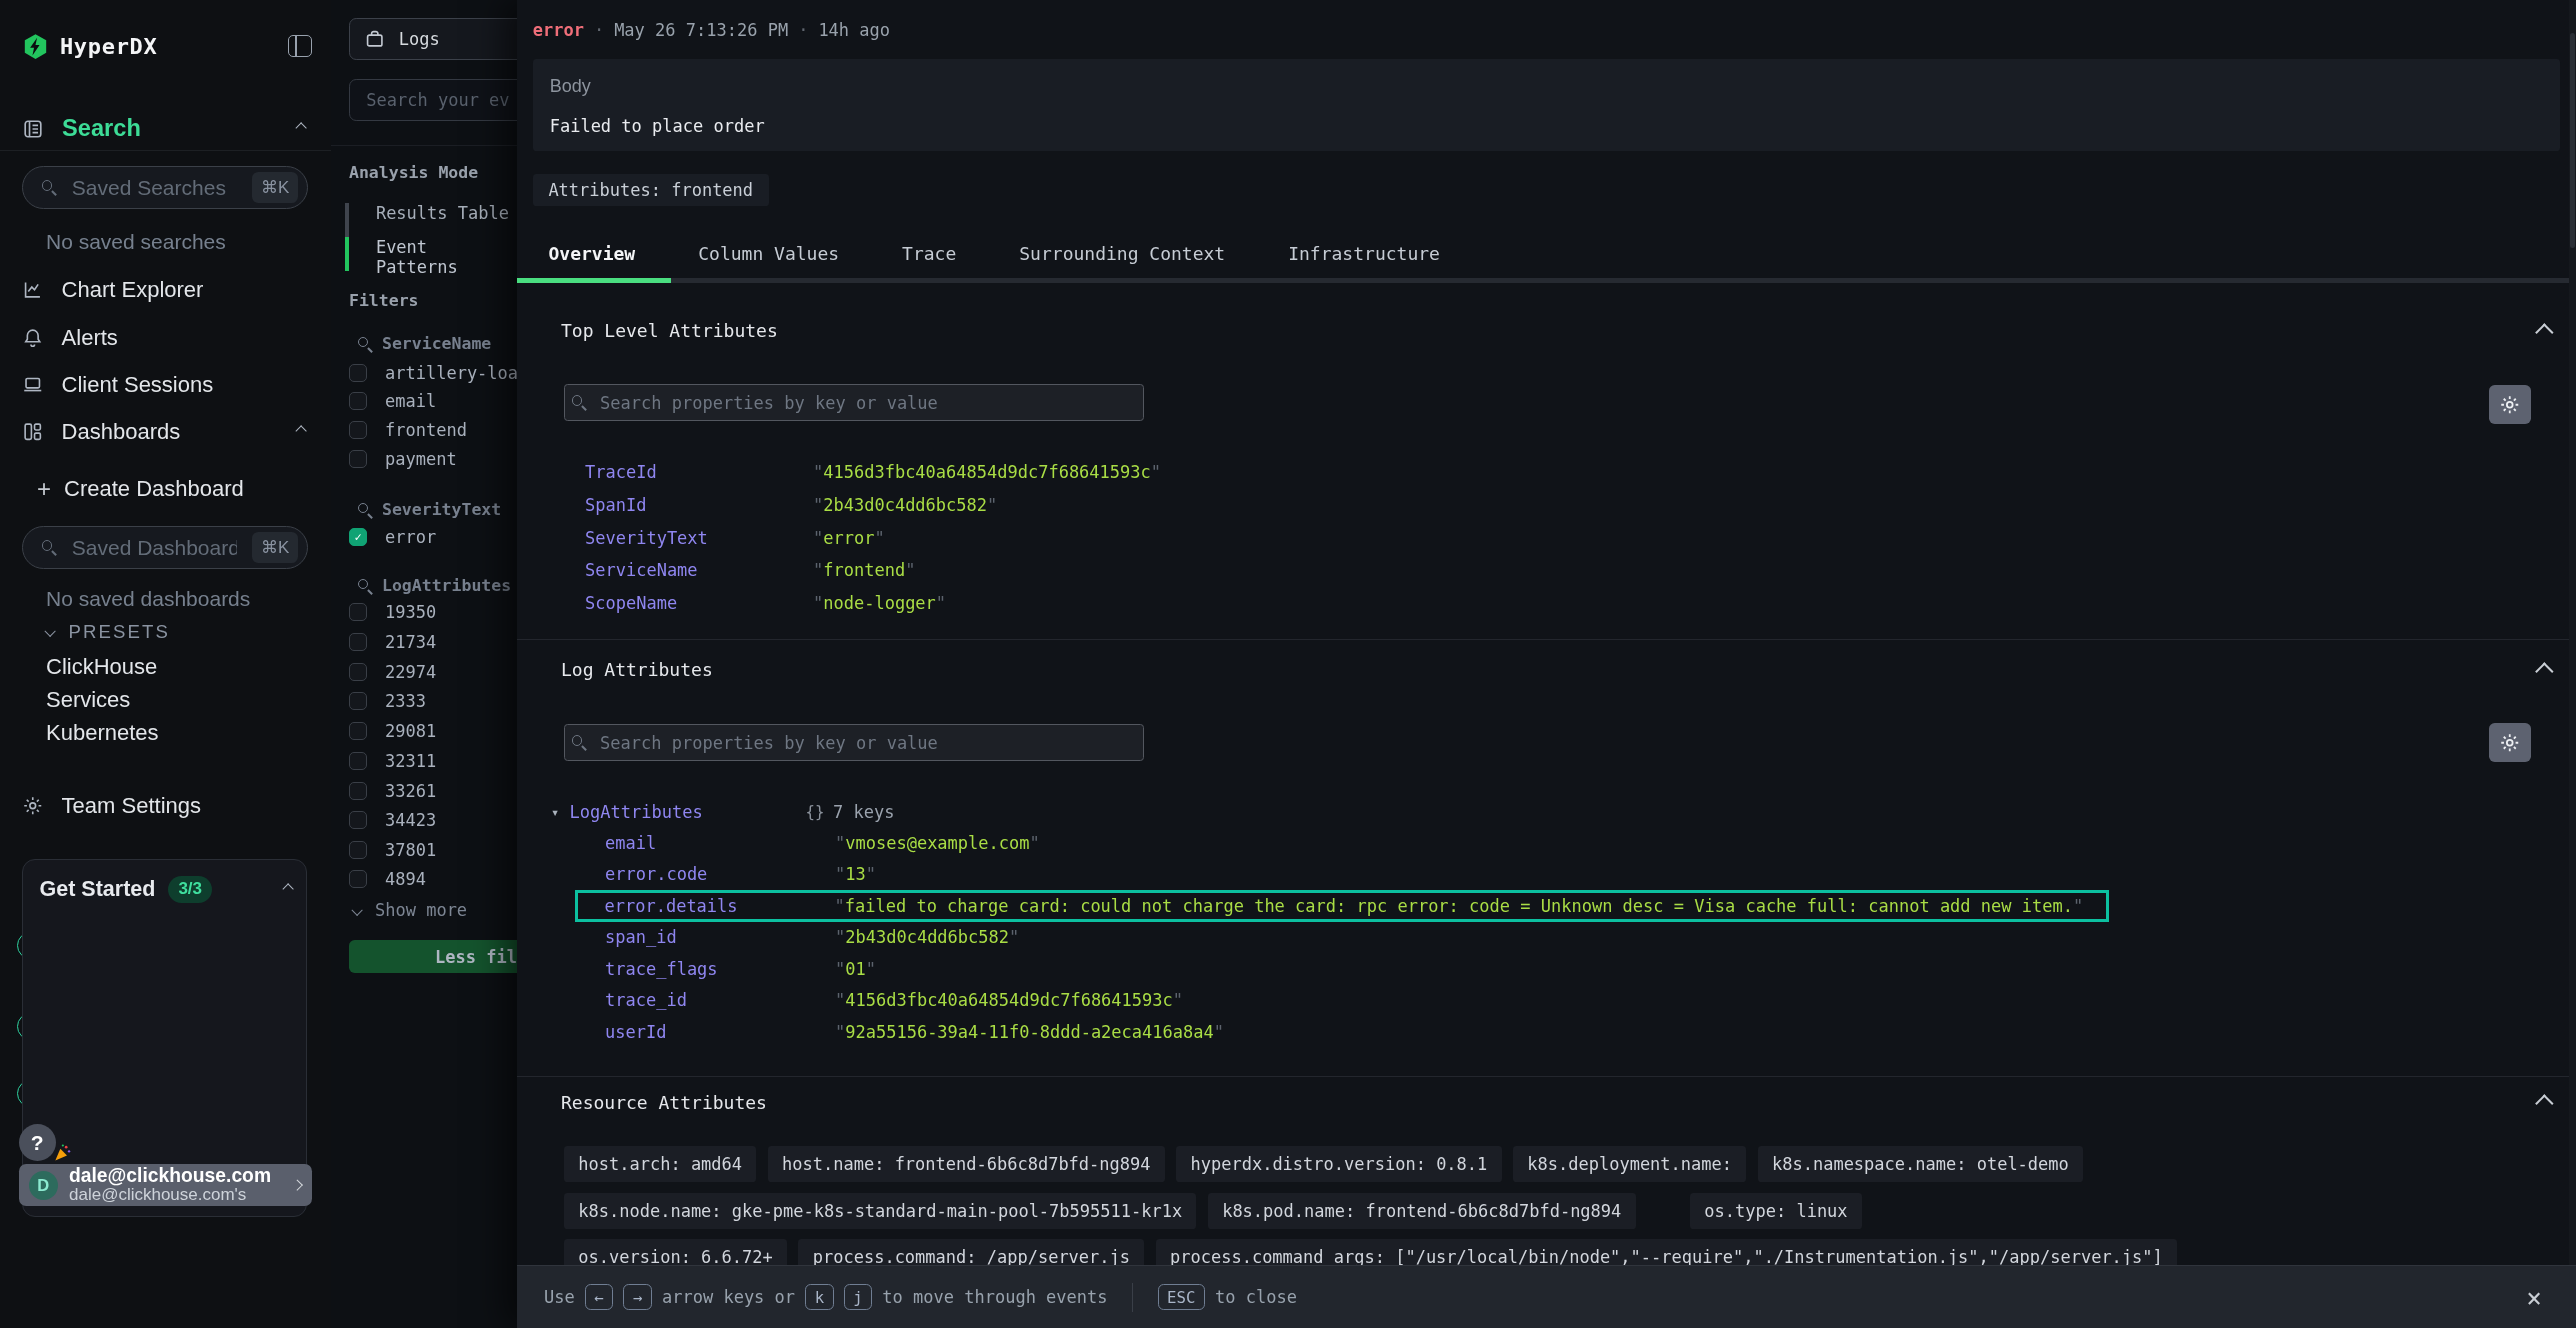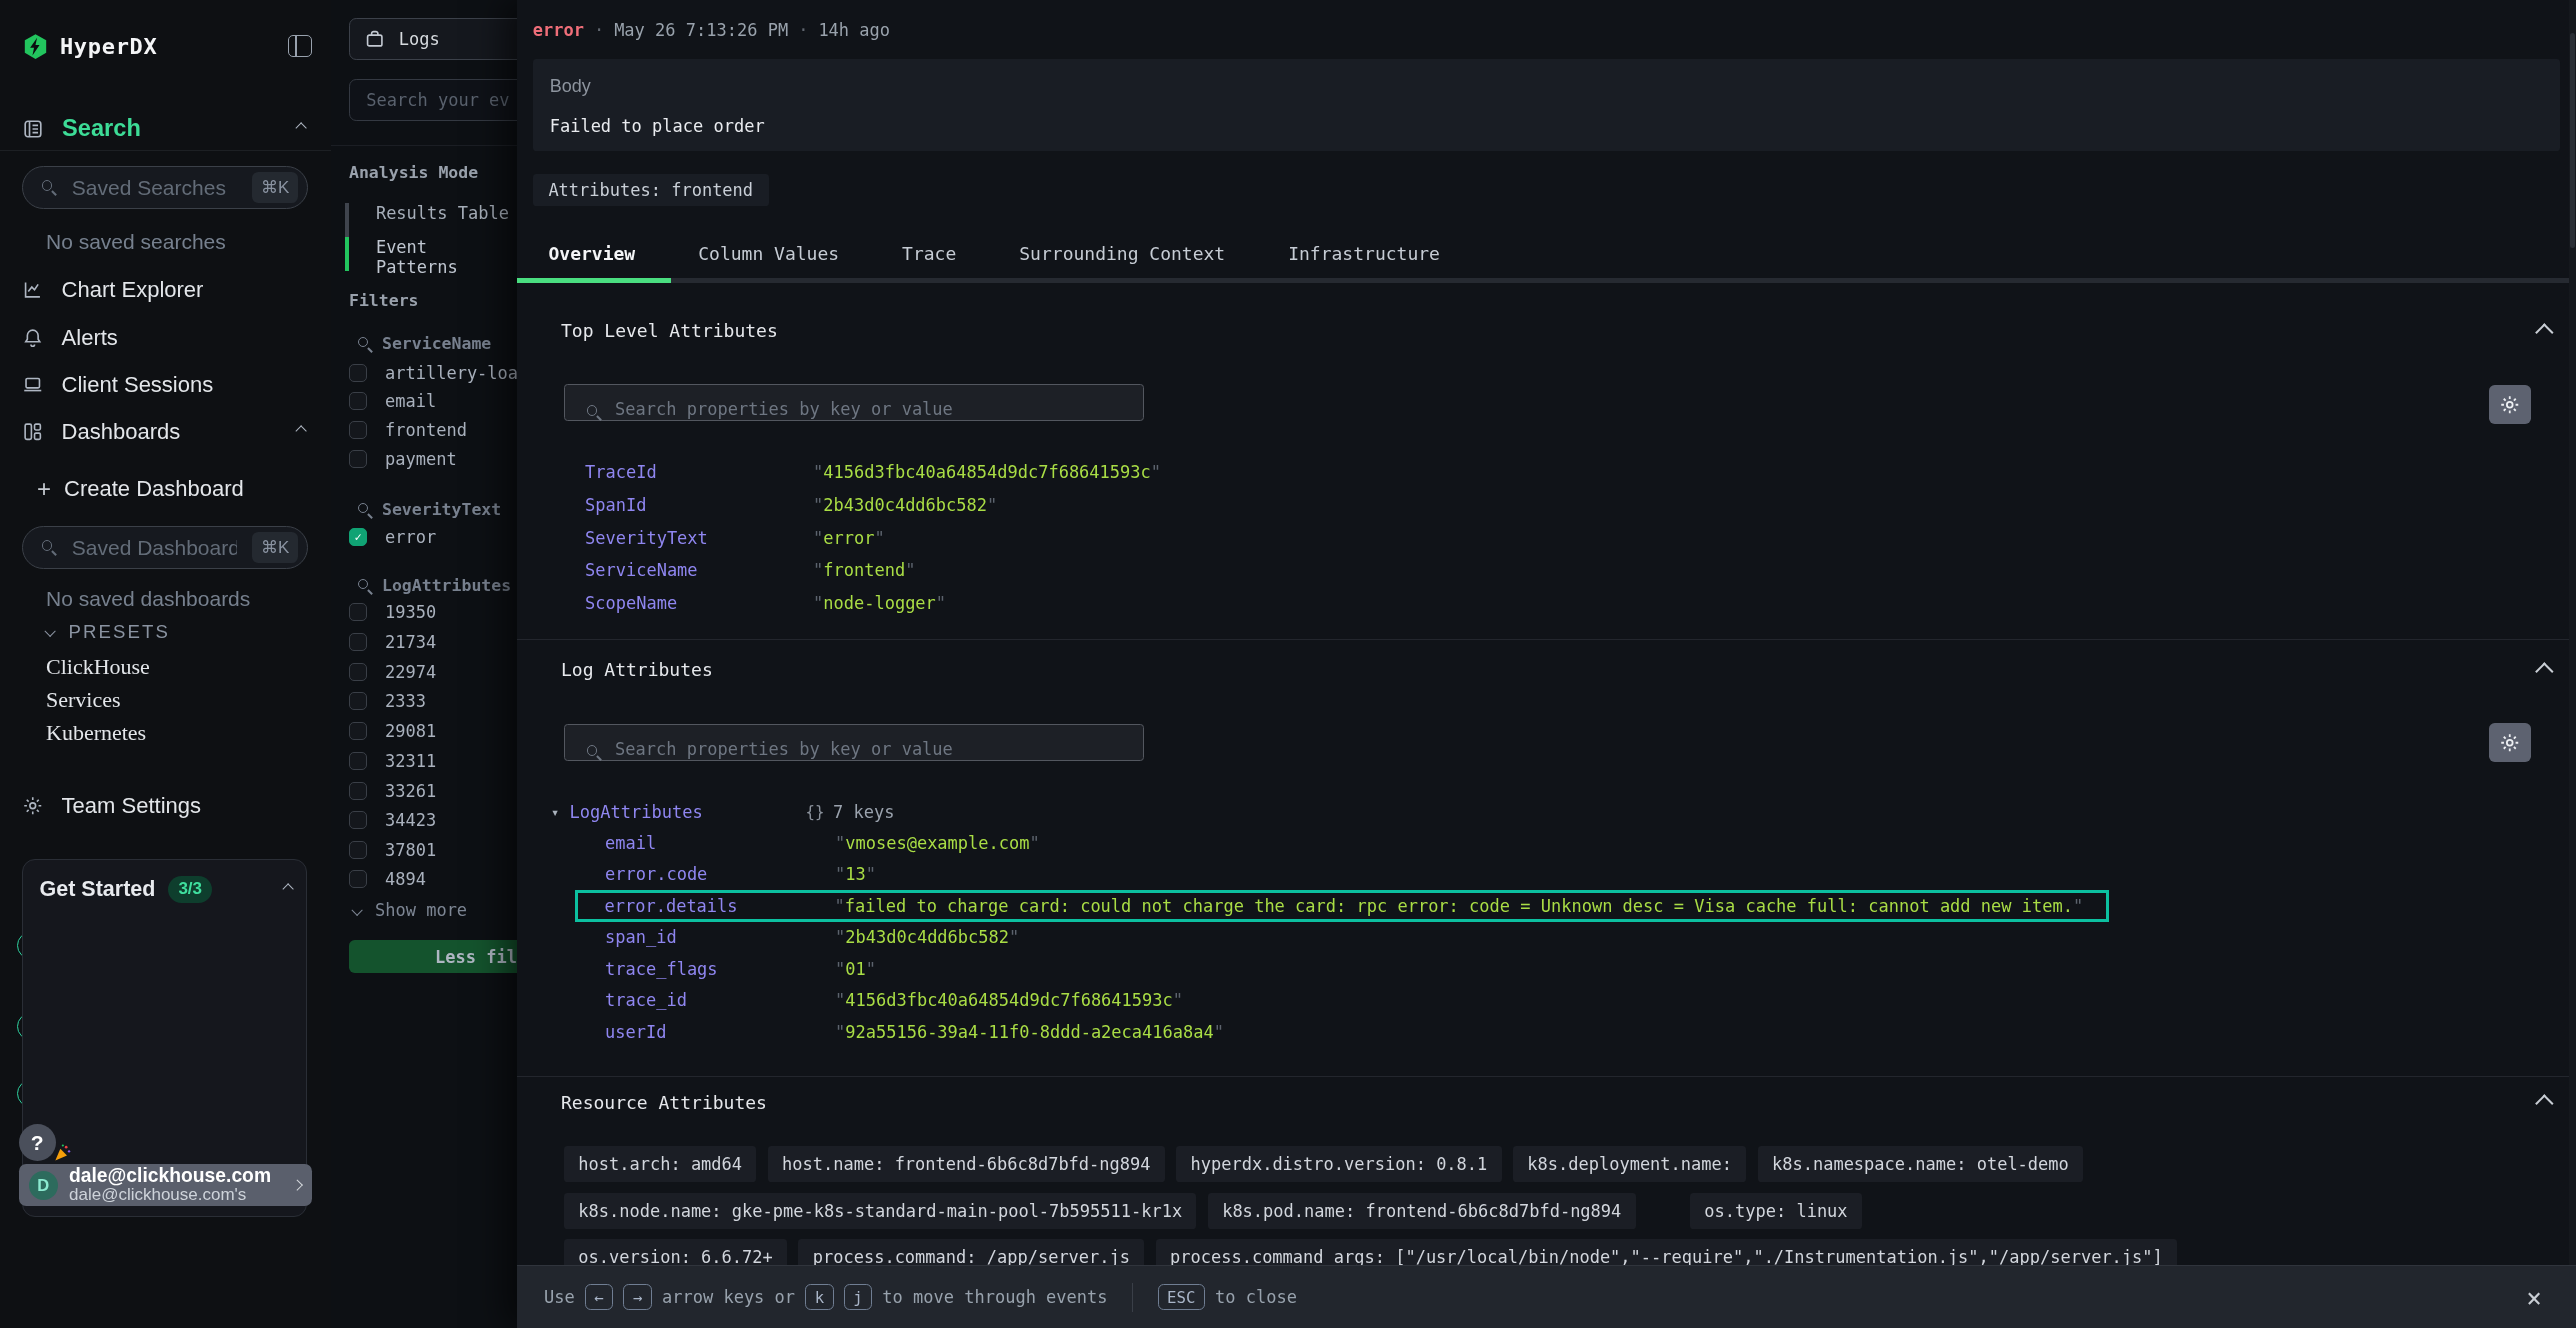--- a/index.html
+++ b/index.html
@@ -38,21 +38,21 @@
         color:#636c78;}
   .pill input{flex:1;min-width:0;background:transparent;border:none;outline:none;color:#aeb6c2;
               font-size:21px;font-family:"Liberation Sans",sans-serif;}
   .pill input::placeholder{color:#636c78;}
   .kbd-chip{background:#242930;color:#8a93a1;border-radius:6.4px;font-size:17px;padding:5px 8.6px;flex:0 0 auto;}
   .muted-line{position:absolute;left:46px;font-size:21px;color:#76808e;}
   .plus-row{position:absolute;left:37px;height:29px;display:flex;align-items:center;gap:13px;}
   .plus-sign{font-size:24px;color:#c6cbd2;line-height:1;}
   .presets-row{position:absolute;left:46px;height:23px;display:flex;align-items:center;gap:14.3px;color:#8a93a1;}
   .presets-label{font-size:18.6px;letter-spacing:2.1px;color:#8a93a1;}
-  .preset-item{position:absolute;left:46px;font-size:22px;color:#e3e6ea;height:24px;line-height:24px;font-family:Liberation Serif, serif;}
+  .preset-item{position:absolute;left:46px;font-size:22px;color:#e3e6ea;height:24px;line-height:24px;}
 
   
   .gs-card{position:absolute;left:21.5px;top:859px;width:285px;height:358px;background:#15171d;
            border:1.1px solid #2a2e36;border-radius:13px;box-sizing:border-box;z-index:1;}
   .gs-head{position:absolute;left:17px;right:13px;top:15.7px;display:flex;align-items:center;gap:13px;}
   .gs-title{font-size:21.5px;font-weight:bold;color:#e8eaee;}
   .gs-badge{background:#0e3e2d;color:#3fdf9e;font-size:17px;font-weight:bold;border-radius:715px;padding:3.6px 10px;}
   .gs-head .chev{color:#aeb6c2;margin-left:auto;}
   .gs-check{position:absolute;left:17px;width:27px;height:27px;border:1.8px solid #2ed3a0;border-radius:50%;
             color:#2ed3a0;font-size:15px;display:flex;align-items:center;justify-content:center;box-sizing:border-box;}
@@ -115,21 +115,21 @@
   .svc-chip{position:absolute;left:15.7px;top:174px;height:31.5px;background:#191d24;border-radius:3.6px;
             display:inline-flex;align-items:center;padding:0 15.7px;font-size:17px;color:#c9cfd7;}
   .tabs{position:absolute;left:0;top:230px;height:47px;display:flex;}
   .tab{height:47px;display:flex;align-items:center;padding:0 31.5px;font-size:18px;color:#c6ccd4;}
   .tab.active{color:#f4f5f7;font-weight:bold;}
   .tab-track{position:absolute;left:0;top:278px;width:2059px;height:5px;background:#262a31;}
   .tab-active-bar{position:absolute;left:0;top:278px;width:154px;height:5px;background:#4ade80;z-index:1;}
   .sec-title{position:absolute;left:44px;height:20px;line-height:20px;font-size:18px;color:#e6e8ec;}
   .sec-chev{position:absolute;left:2021px;color:#c8cdd4;}
   .prop-search{position:absolute;left:47px;width:580px;height:37px;background:#1d2026;border:1.4px solid #53575f;
-               border-radius:3.6px;display:flex;align-items:flex-end;gap:11.4px;padding:0 21px;box-sizing:border-box;color:#6e7682;}
+               border-radius:3.6px;display:flex;align-items:center;gap:11.4px;padding:0 6px;box-sizing:border-box;color:#6e7682;}
   .prop-search input{flex:1;min-width:0;background:transparent;border:none;outline:none;color:#aab2bd;
                      font-family:"DejaVu Sans Mono",monospace;font-size:17px;}
   .prop-search input::placeholder{color:#6e7682;}
   .gear-btn{position:absolute;left:1972px;width:42px;height:39px;background:#5d6270;border-radius:5.7px;
             display:flex;align-items:center;justify-content:center;color:#eef0f3;}
   .d-divider{position:absolute;left:0;width:2059px;height:1.4px;background:#23262d;}
   .kv-col{position:absolute;display:flex;flex-direction:column;}
   .kv{display:flex;height:21.5px;align-items:center;font-size:17px;}
   .kv .k{width:228px;flex:0 0 auto;color:#8f86f0;}
   .kv .v{white-space:nowrap;}

